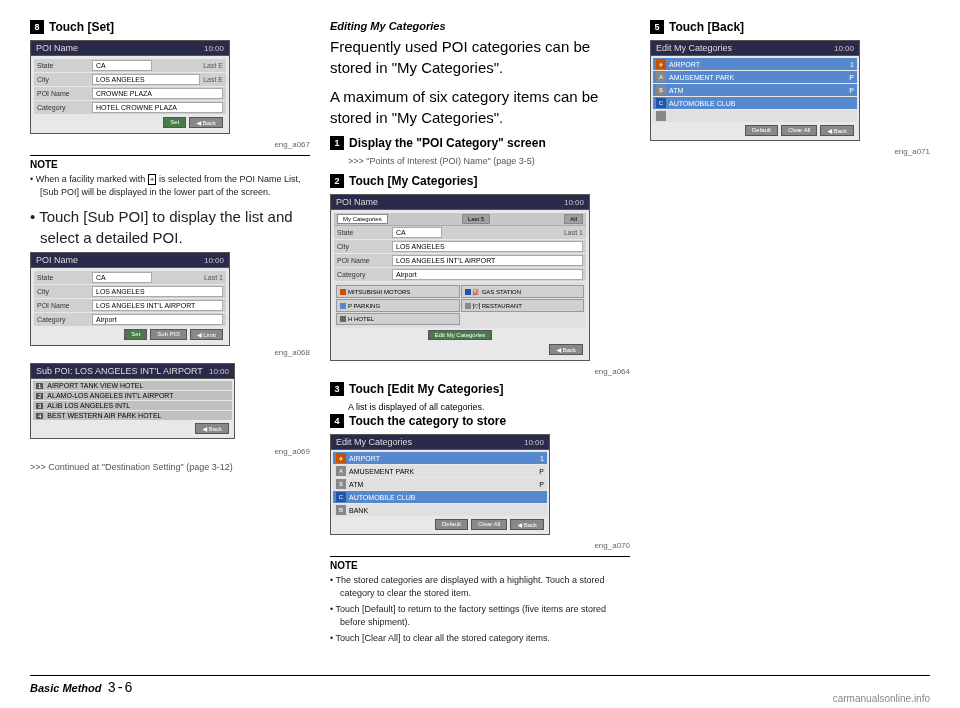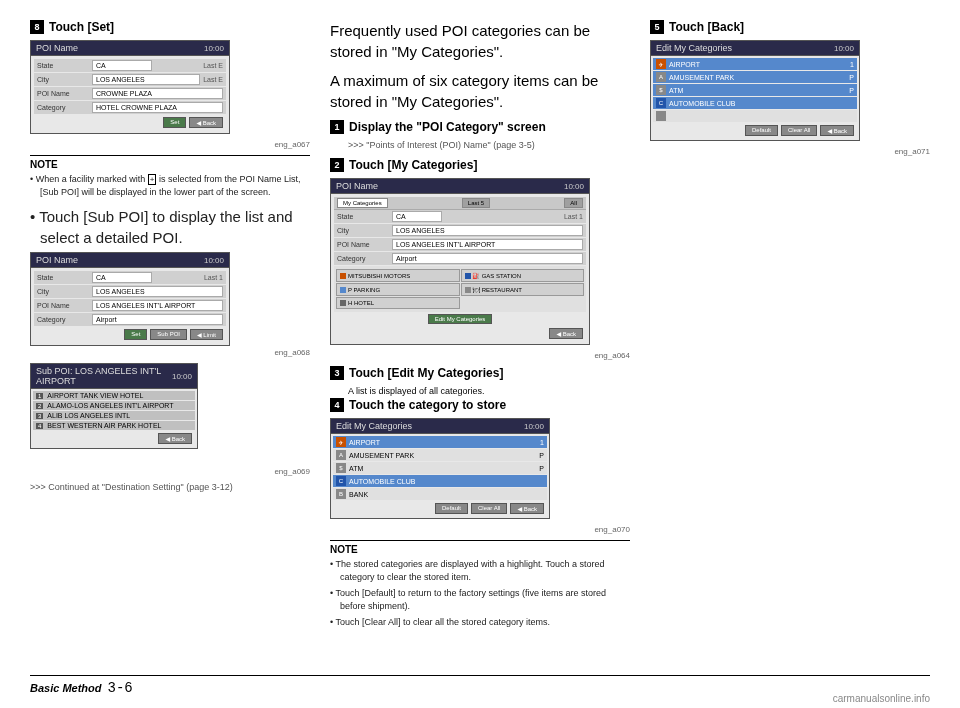--- a/index.html
+++ b/index.html
@@ -403,21 +403,21 @@
         </div>
         <div class="screen-buttons">
           <span class="screen-btn screen-btn-green">Set</span>
           <span class="screen-btn">Sub POI</span>
           <span class="screen-btn">◀ Limit</span>
         </div>
       </div>
     </div>
     <div class="img-caption">eng_a068</div>
 
-    <div class="screen-mockup" style="width:168px;margin-bottom:18px;">
+    <div class="screen-mockup" style="width:205px;margin-bottom:8px;">
       <div class="screen-header">
         <span class="screen-title">Sub POI: LOS ANGELES INT'L AIRPORT</span>
         <span class="screen-time">10:00</span>
       </div>
       <div class="screen-body" style="padding:2px;">
         <div class="sub-poi-item">
           <span class="sub-poi-num">1</span>
           <span style="font-size:7px;">AIRPORT TANK VIEW HOTEL</span>
         </div>
         <div class="sub-poi-item">
@@ -437,20 +437,21 @@
         </div>
       </div>
     </div>
     <div class="img-caption">eng_a069</div>
 
     <div class="continued-text">&gt;&gt;&gt; Continued at "Destination Setting" (page 3-12)</div>
   </div>
 
   <div class="mid-col">
 
+    <div class="section-title-italic">Editing My Categories</div>
     <div class="section-desc">Frequently used POI categories can be stored in "My Categories".</div>
     <div class="section-desc">A maximum of six category items can be stored in "My Categories".</div>
 
     <div class="step-header">
       <span class="step-num">1</span>
       <span class="step-title">Display the "POI Category" screen</span>
     </div>
     <div style="font-size:9px;color:#555;margin-bottom:8px;padding-left:18px;">&gt;&gt;&gt; "Points of Interest (POI) Name" (page 3-5)</div>
 
     <div class="step-header">

